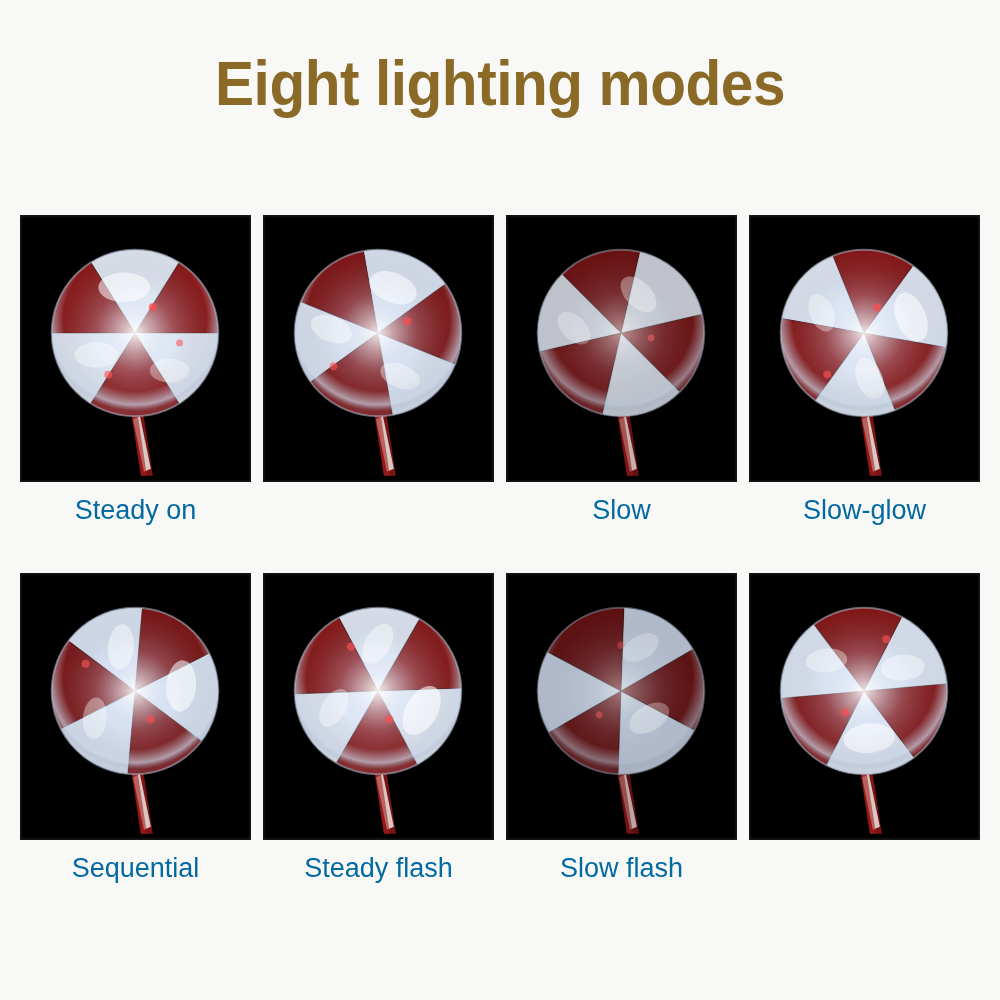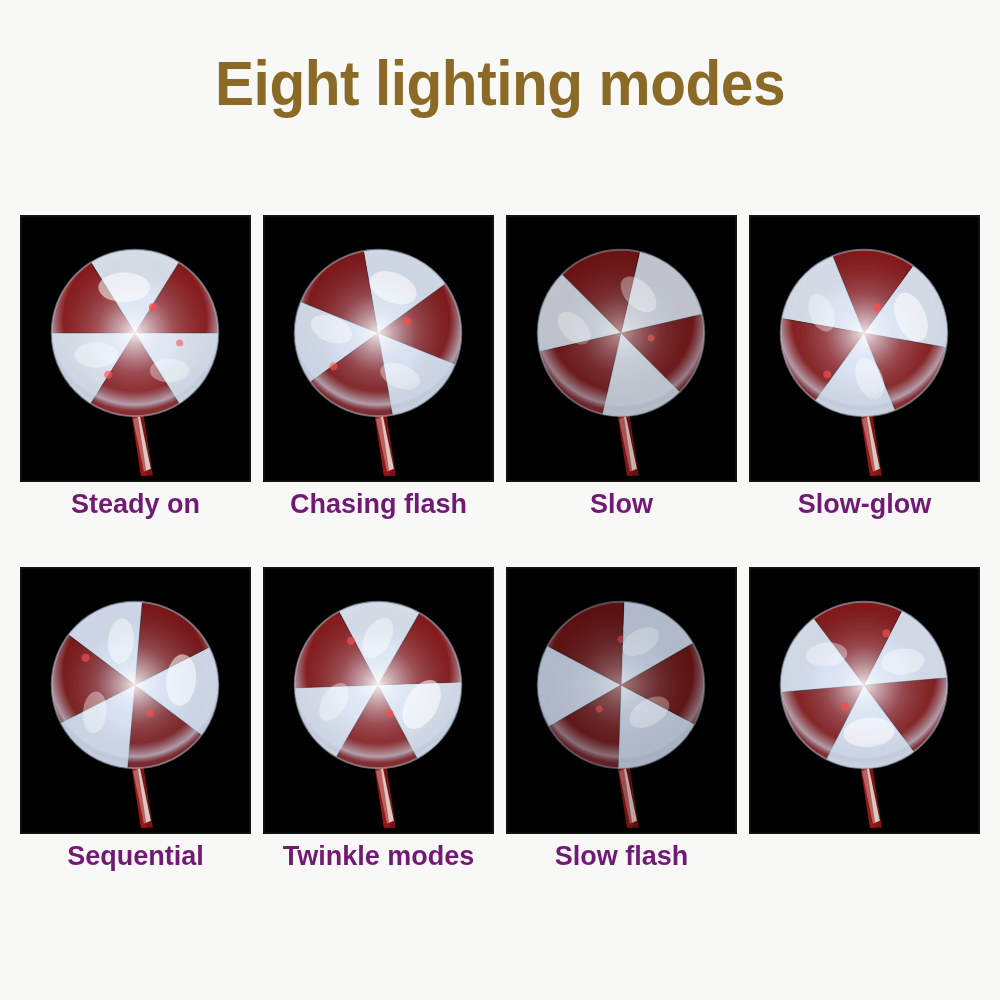--- a/index.html
+++ b/index.html
@@ -72,25 +72,25 @@
     pointer-events: none;
   }
 
   .tile-inner {
     position: absolute;
     inset: 0;
     display: block;
   }
 
   .caption {
-    margin-top: 8px;
+    margin-top: 14px;
     font-family: "Liberation Sans", sans-serif;
     font-size: 27px;
-    font-weight: bold;
-    color: #701a75;
+    font-weight: normal;
+    color: #0369a1;
     text-align: center;
     line-height: 1.1;
     white-space: nowrap;
   }
 </style>
 </head>
 <body>
 
 <div class="page-title">Eight lighting modes</div>
 
@@ -201,21 +201,20 @@
           <ellipse cx="112" cy="70" rx="25" ry="15" fill="#ffffff" opacity="0.55"></ellipse>
           <ellipse cx="70" cy="132" rx="22" ry="13" fill="#ffffff" opacity="0.42"></ellipse>
           <ellipse cx="152" cy="150" rx="21" ry="12" fill="#ffffff" opacity="0.38"></ellipse>
           <circle cx="138" cy="96" r="4" fill="#ff4b4b" opacity="0.7"></circle>
           <circle cx="86" cy="166" r="4" fill="#ff5555" opacity="0.6"></circle>
         </g>
         <circle cx="115" cy="118" r="84" fill="url(#rim1)"></circle>
         <circle cx="115" cy="118" r="84" fill="none" stroke="#aebbcd" stroke-opacity="0.55" stroke-width="2"></circle>
       </svg>
     </div>
-    <div class="caption">Chasing flash</div>
   </div>
 
   <div class="mode-cell">
     <div class="photo-tile">
       <svg class="tile-inner" viewBox="0 0 231 267" preserveAspectRatio="xMidYMid slice">
         <defs>
           <radialGradient id="glow2" cx="50%" cy="50%" r="62%">
             <stop offset="0%" stop-color="#ffffff" stop-opacity="0.55"></stop>
             <stop offset="40%" stop-color="#aab6c8" stop-opacity="0.18"></stop>
             <stop offset="100%" stop-color="#000000" stop-opacity="0"></stop>
@@ -423,21 +422,21 @@
           <ellipse cx="110" cy="70" rx="27" ry="16" fill="#ffffff" opacity="0.58"></ellipse>
           <ellipse cx="74" cy="142" rx="22" ry="13" fill="#ffffff" opacity="0.42"></ellipse>
           <ellipse cx="152" cy="148" rx="21" ry="12" fill="#ffffff" opacity="0.38"></ellipse>
           <circle cx="134" cy="94" r="4" fill="#ff4b4b" opacity="0.7"></circle>
           <circle cx="90" cy="164" r="4" fill="#ff5555" opacity="0.6"></circle>
         </g>
         <circle cx="115" cy="118" r="84" fill="url(#rim5)"></circle>
         <circle cx="115" cy="118" r="84" fill="none" stroke="#aebbcd" stroke-opacity="0.55" stroke-width="2"></circle>
       </svg>
     </div>
-    <div class="caption">Twinkle modes</div>
+    <div class="caption">Steady flash</div>
   </div>
 
   <div class="mode-cell row2">
     <div class="photo-tile">
       <svg class="tile-inner" viewBox="0 0 231 267" preserveAspectRatio="xMidYMid slice">
         <defs>
           <radialGradient id="glow6" cx="50%" cy="50%" r="62%">
             <stop offset="0%" stop-color="#ffffff" stop-opacity="0.45"></stop>
             <stop offset="42%" stop-color="#9fabbe" stop-opacity="0.16"></stop>
             <stop offset="100%" stop-color="#000000" stop-opacity="0"></stop>

